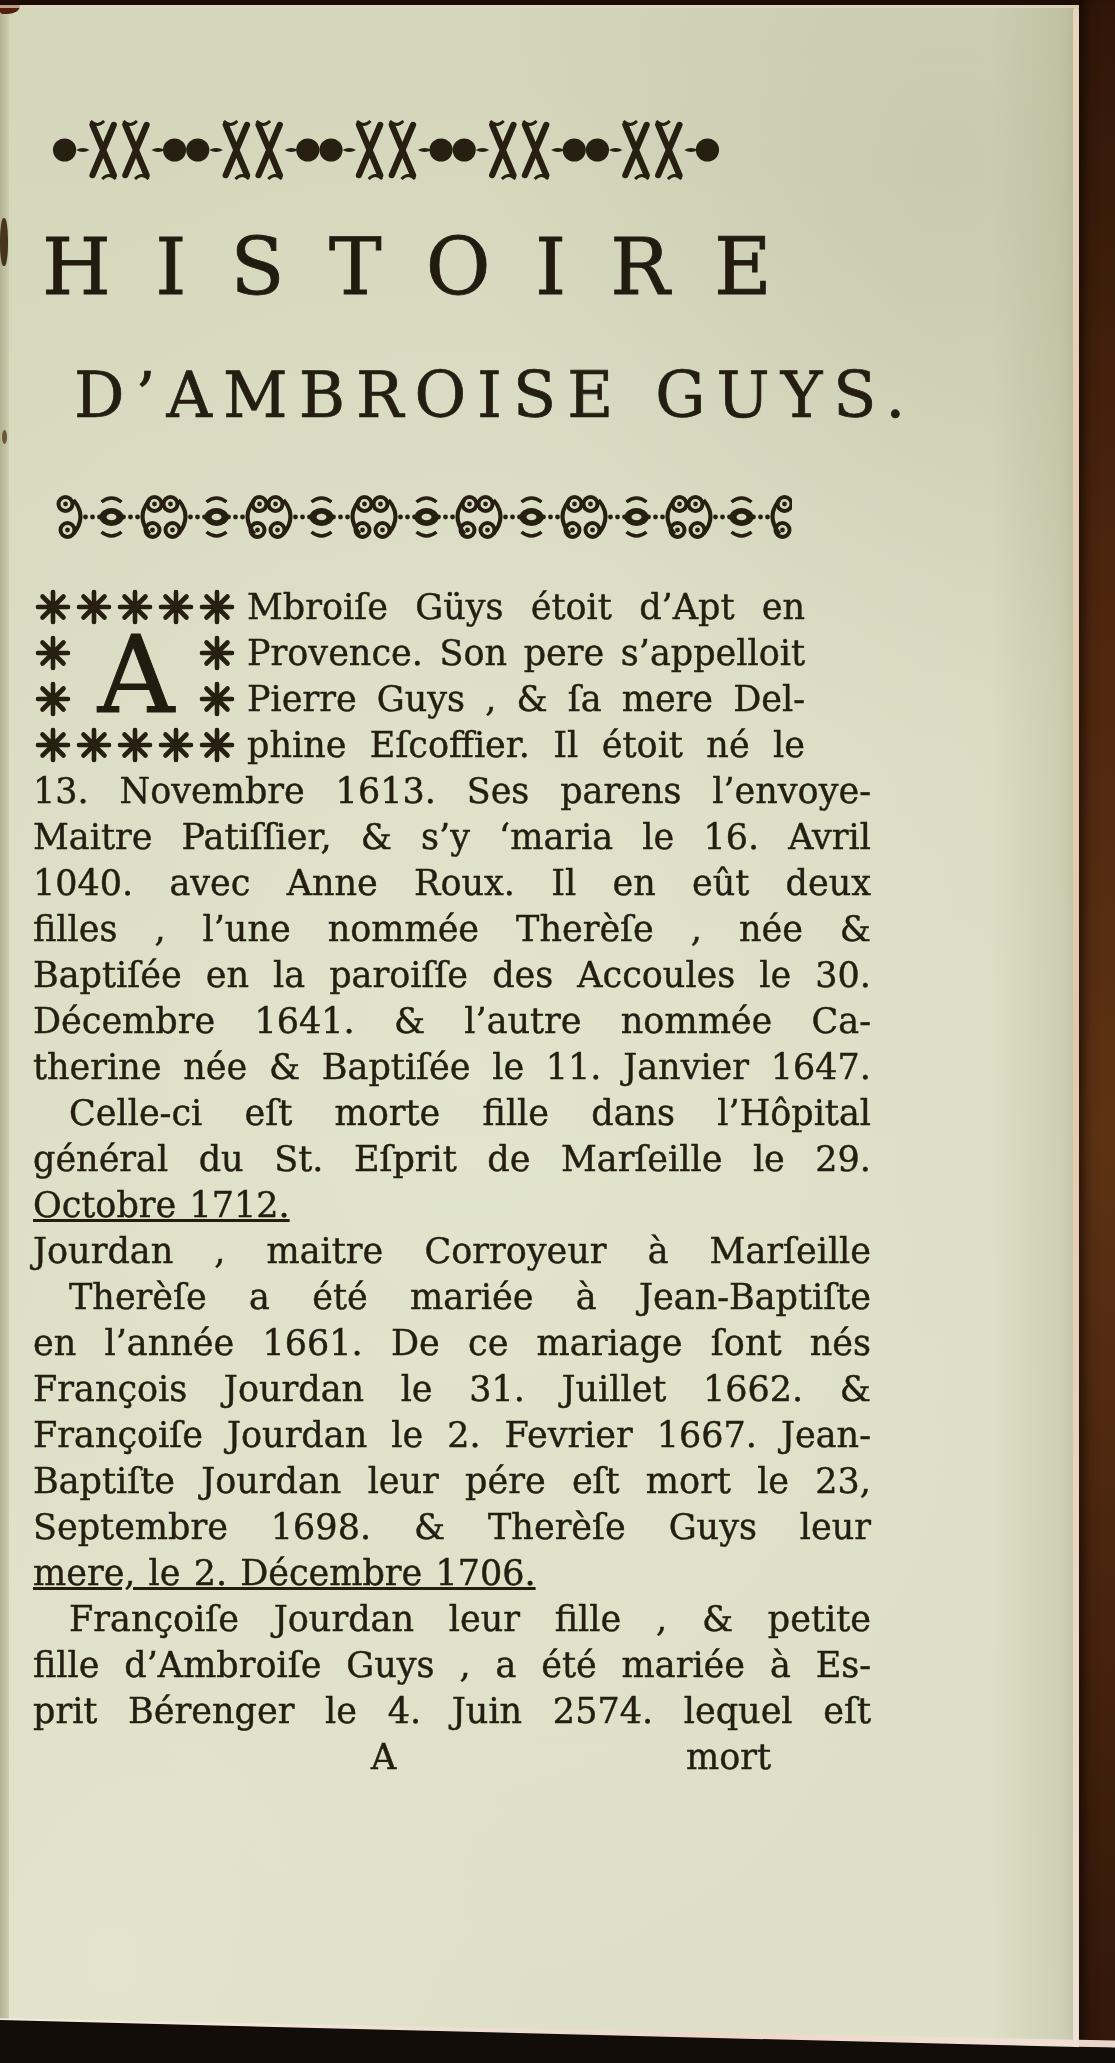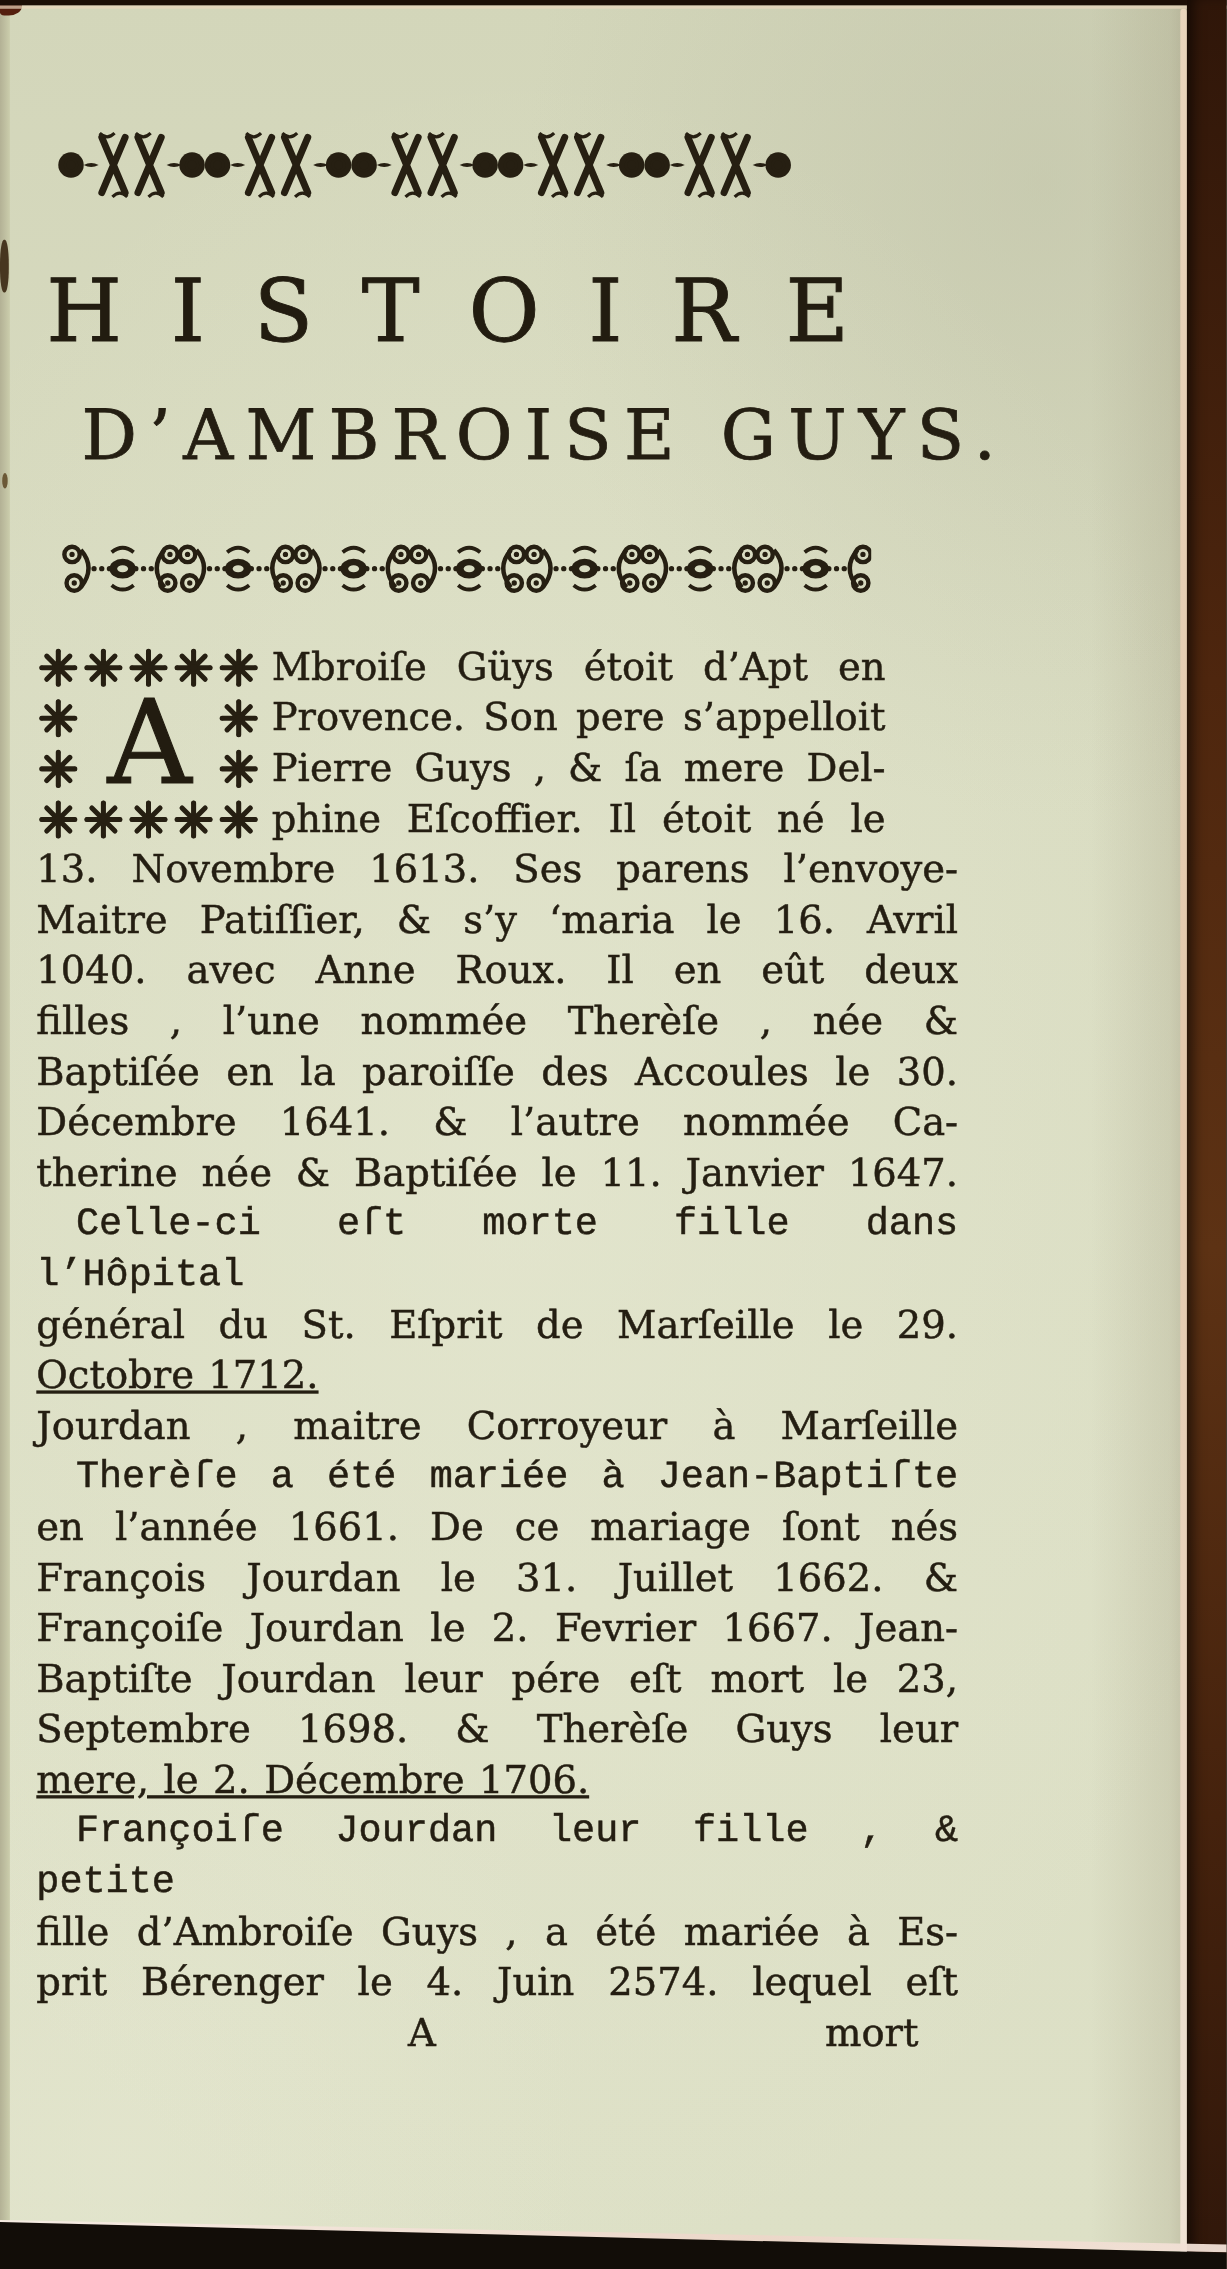--- a/index.html
+++ b/index.html
@@ -44,50 +44,50 @@
     clip-path:polygon(0 26%, 100% 74%, 100% 100%, 0 100%);
   }
   .gutter {
     position:absolute; left:0; top:0; width:9px; height:100%;
     background:linear-gradient(90deg,#b3b195,#cbcdac);
   }
   .blotch-a { position:absolute; left:0; top:0;  width:20px; height:14px; background:#541f0e; border-radius:0 0 60% 20%; }
   .blotch-b { position:absolute; left:0; top:218px; width:8px; height:48px; background:#47361f; border-radius:45%; }
   .blotch-c { position:absolute; left:2px; top:430px; width:5px; height:14px; background:#6b5836; border-radius:50%; }
   .title {
-    position:absolute; top:244px; left:42px; width:850px;
+    position:absolute; top:228px; left:42px; width:850px;
     font-size:79px; line-height:1; letter-spacing:.56em; white-space:nowrap;
     color:#221c10; -webkit-text-stroke:.8px #221c10;
   }
   .subtitle {
     position:absolute; top:364px; left:74px; width:760px;
     font-size:63px; line-height:1; letter-spacing:.175em; white-space:nowrap;
     color:#241e12; -webkit-text-stroke:.7px #241e12;
   }
   .headpiece { position:absolute; top:112px; left:52px; }
   .band      { position:absolute; top:486px; left:54px; }
 
   .textcol {
     position:absolute; top:584px; left:33px; width:838px;
     font-size:35px; line-height:46px; color:#241e12;
     -webkit-text-stroke:.45px #241e12; word-spacing:2px;
   }
   .ln { text-align:justify; text-align-last:justify; }
   .ln.lastln { text-align-last:left;text-decoration:underline; }
-  .ln.indent { text-indent:36px;font-family:Liberation Mono, monospace; }
+  .ln.indent { text-indent:36px; }
   .p1head { padding-right:66px; }
   .dropcap-block { float:left; width:206px; height:176px; margin:4px 8px 0 0; position:relative; }
   .dropcap {
     position:absolute; left:40px; top:22px; width:126px; height:132px;
     display:flex; align-items:center; justify-content:center;
     font-size:106px; color:#221c10; -webkit-text-stroke:1px #221c10;
   }
   .sigrow { display:flex; text-align:left; }
   .sigmark { margin-left:338px; }
-  .catchword { margin-left:auto; margin-right:36px; }
+  .catchword { margin-left:auto; margin-right:100px; }
 
   svg .inkfill   { fill:#261f12; }
   svg .inkstroke { stroke:#261f12; fill:none; }
   svg .papfill   { fill:#d8dbc0; }
 </style>
 </head>
 <body>
 
 <div class="paper"></div>
 <div class="paper-shade-right"></div>

